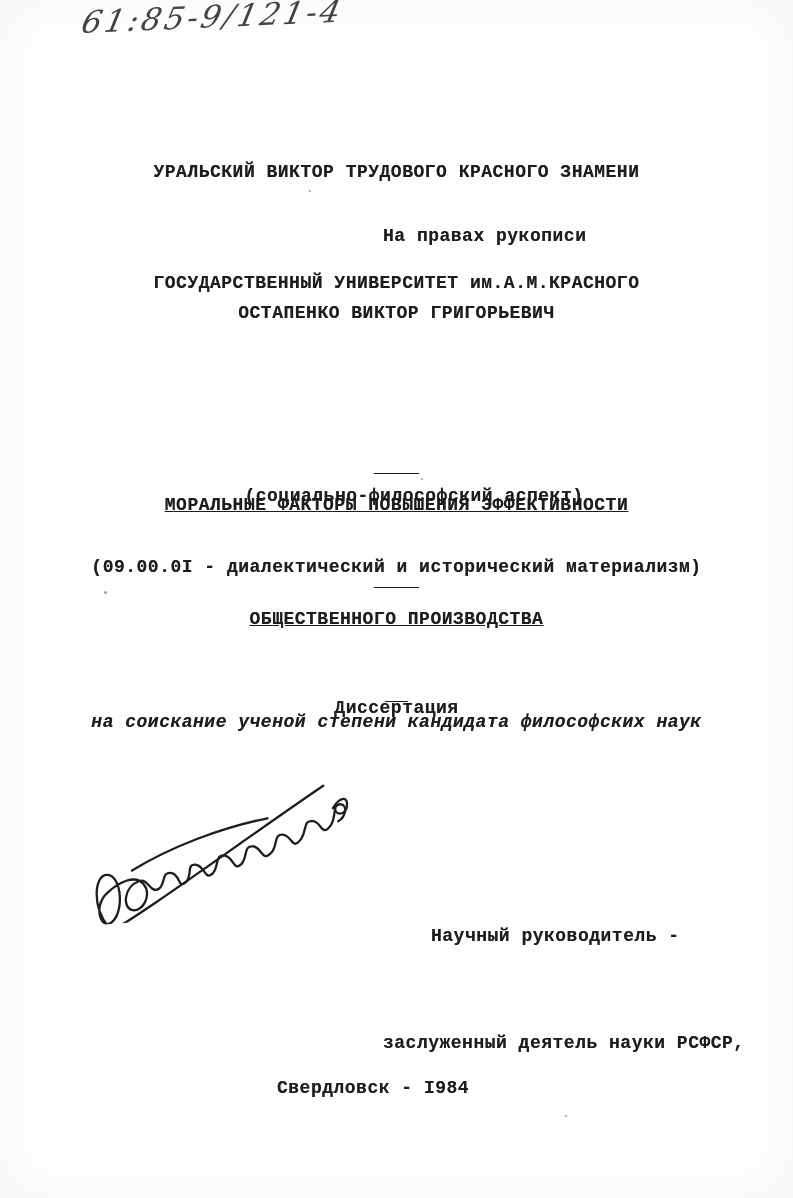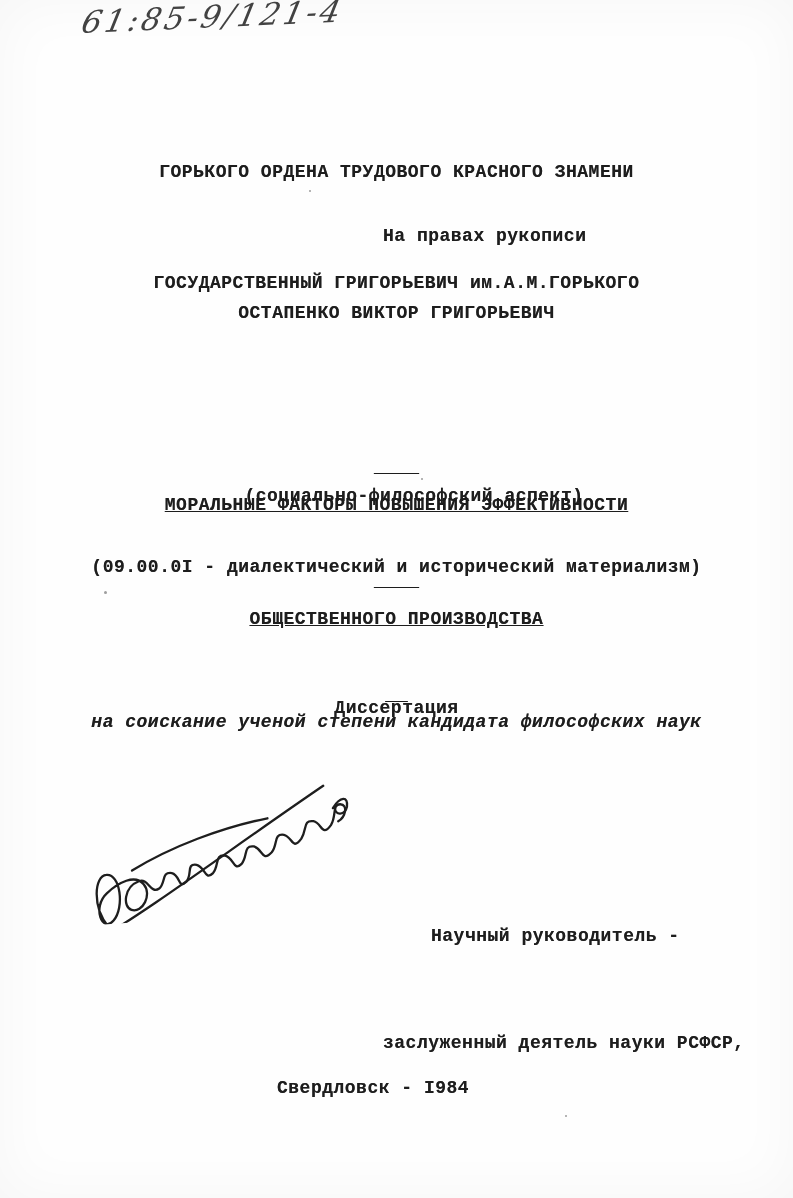--- a/index.html
+++ b/index.html
@@ -67,22 +67,22 @@
   }
 </style>
 </head>
 <body>
 
 <div class="page">
 
   <div class="catalog">61:85-9/121-4</div>
 
   <div class="typed centered univ-block">
-    <div>ГОРЬКОГО ОРДЕНА ТРУДОВОГО КРАСНОГО ЗНАМЕНИ</div>
-    <div>ГОСУДАРСТВЕННЫЙ ГРИГОРЬЕВИЧ им.А.М.ГОРЬКОГО</div>
+    <div>УРАЛЬСКИЙ ВИКТОР ТРУДОВОГО КРАСНОГО ЗНАМЕНИ</div>
+    <div>ГОСУДАРСТВЕННЫЙ УНИВЕРСИТЕТ им.А.М.КРАСНОГО</div>
   </div>
 
   <div class="typed" style="left:383px; top:226px;font-family:Liberation Mono, monospace;">На правах рукописи</div>
 
   <div class="typed centered" style="top:303px;">ОСТАПЕНКО ВИКТОР ГРИГОРЬЕВИЧ</div>
 
   <div class="typed centered title-block">
     <div>МОРАЛЬНЫЕ ФАКТОРЫ ПОВЫШЕНИЯ ЭФФЕКТИВНОСТИ</div>
     <div>ОБЩЕСТВЕННОГО ПРОИЗВОДСТВА</div>
   </div>

